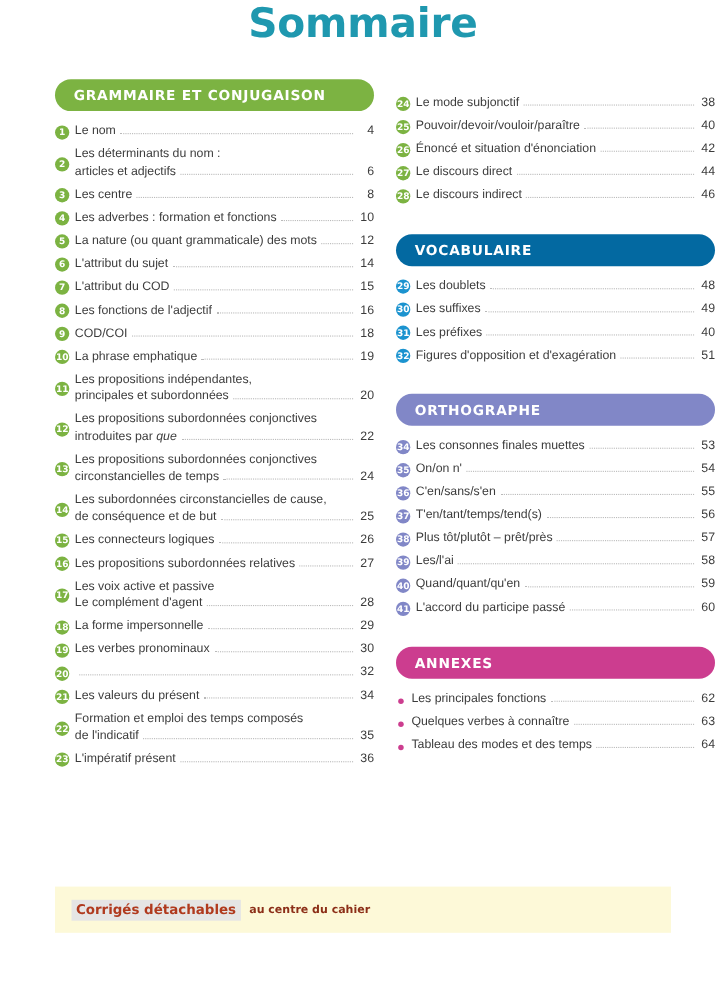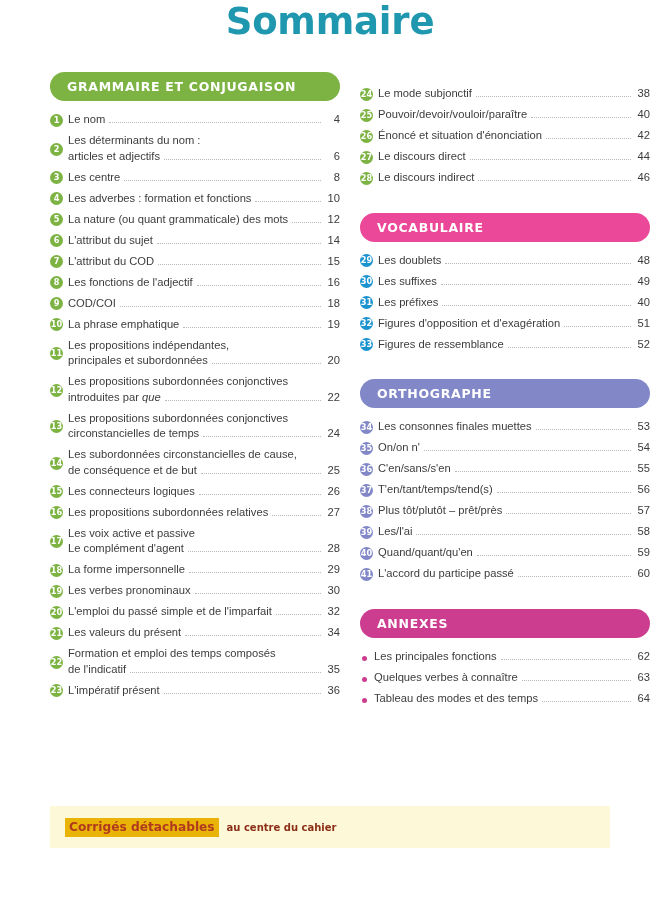--- a/index.html
+++ b/index.html
@@ -53,21 +53,21 @@
     border-radius: 40px;
     color: #ffffff;
     font-size: 12.5px;
     font-weight: bold;
     letter-spacing: 0.7px;
     padding: 7px 0 7px 17px;
     box-sizing: border-box;
     font-family: "DejaVu Sans", sans-serif;
   }
   .sh-green  { background: #7cb342; }
-  .sh-blue   { background: #ec4899; }
+  .sh-blue   { background: #0369a1; }
   .sh-purple { background: #8187c7; }
   .sh-pink   { background: #cc3d8f; }
 
   .section-gap-top { margin-top: 27px; }
 
   
   .entries { margin-top: 11px; }
 
   .entry {
     display: flex;
@@ -145,21 +145,21 @@
     top: 806px;
     width: 560px;
     height: 42px;
     background: #fdf9d8;
     display: flex;
     align-items: center;
     padding-left: 15px;
     box-sizing: border-box;
   }
   .footer-hl {
-    background: #eab308;
+    background: #e5e5e5;
     color: #b03a1e;
     font-size: 12.2px;
     font-weight: bold;
     padding: 2px 4px 3px 4px;
     font-family: "DejaVu Sans", sans-serif;
     text-align: center;
   }
   .footer-rest {
     color: #8c2f18;
     font-size: 10px;
@@ -396,21 +396,20 @@
                 <span class="entry-text">Les verbes pronominaux</span>
                 <span class="leader"></span>
                 <span class="pageno">30</span>
               </div>
             </div>
           </div>
           <div class="entry">
             <span class="badge b-green">20</span>
             <div class="entry-body">
               <div class="entry-line">
-                <span class="entry-text">L'emploi du passé simple et de l'imparfait</span>
                 <span class="leader"></span>
                 <span class="pageno">32</span>
               </div>
             </div>
           </div>
           <div class="entry">
             <span class="badge b-green">21</span>
             <div class="entry-body">
               <div class="entry-line">
                 <span class="entry-text">Les valeurs du présent</span>
@@ -534,30 +533,20 @@
           <div class="entry">
             <span class="badge b-blue">32</span>
             <div class="entry-body">
               <div class="entry-line">
                 <span class="entry-text">Figures d'opposition et d'exagération</span>
                 <span class="leader"></span>
                 <span class="pageno">51</span>
               </div>
             </div>
           </div>
-          <div class="entry">
-            <span class="badge b-blue">33</span>
-            <div class="entry-body">
-              <div class="entry-line">
-                <span class="entry-text">Figures de ressemblance</span>
-                <span class="leader"></span>
-                <span class="pageno">52</span>
-              </div>
-            </div>
-          </div>
         </div>
         <div class="section-header sh-purple section-gap-top">ORTHOGRAPHE</div>
         <div class="entries">
           <div class="entry">
             <span class="badge b-purple">34</span>
             <div class="entry-body">
               <div class="entry-line">
                 <span class="entry-text">Les consonnes finales muettes</span>
                 <span class="leader"></span>
                 <span class="pageno">53</span>

